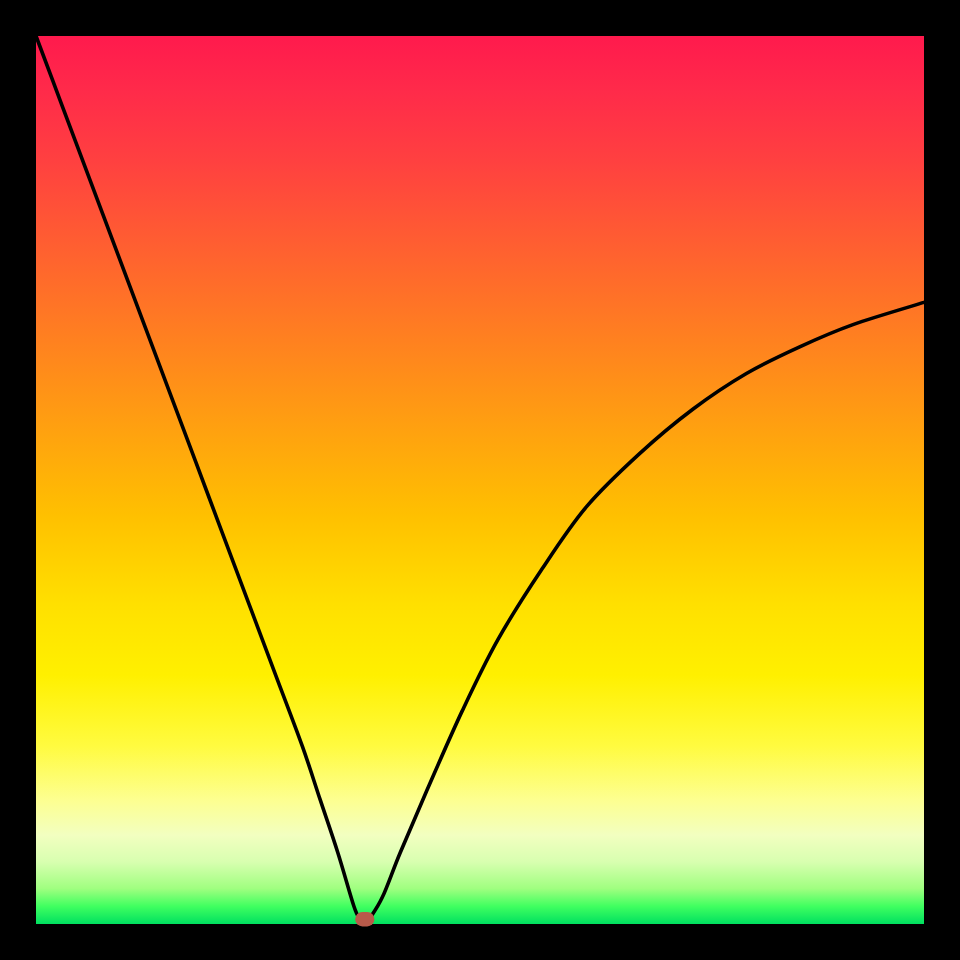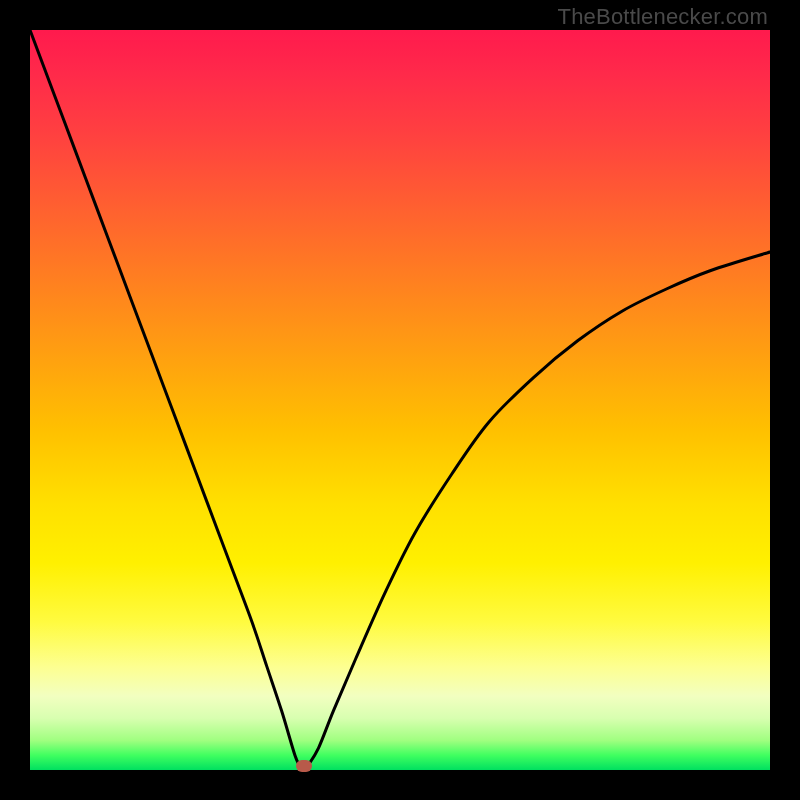--- a/index.html
+++ b/index.html
@@ -66,21 +66,20 @@
     height: 12px;
     background: #b85a4a;
     border-radius: 6px;
     transform: translate(-50%, -50%);
   }
 </style>
 </head>
 <body>
 
 <div class="frame">
-  <div class="watermark">TheBottlenecker.com</div>
 
   <div class="plot-area">
     <svg class="curve" viewBox="0 0 740 740" preserveAspectRatio="none">
       <path id="curve-left" fill="none" stroke="#000" stroke-width="3" stroke-linecap="round" stroke-linejoin="round" d="M 0.00 0.00 C 3.70 9.87, 14.80 39.47, 22.20 59.20 C 29.60 78.93, 37.00 98.67, 44.40 118.40 C 51.80 138.13, 59.20 157.87, 66.60 177.60 C 74.00 197.33, 81.40 217.07, 88.80 236.80 C 96.20 256.53, 103.60 276.27, 111.00 296.00 C 118.40 315.73, 125.80 335.47, 133.20 355.20 C 140.60 374.93, 148.00 394.67, 155.40 414.40 C 162.80 434.13, 170.20 453.87, 177.60 473.60 C 185.00 493.33, 192.40 513.07, 199.80 532.80 C 207.20 552.53, 215.83 574.73, 222.00 592.00 C 228.17 609.27, 231.87 621.60, 236.80 636.40 C 241.73 651.20, 246.91 666.00, 251.60 680.80 C 256.29 695.60, 261.84 715.95, 264.92 725.20 C 268.00 734.45, 269.24 734.45, 270.10 736.30"></path>
       <path id="curve-right" fill="none" stroke="#000" stroke-width="3" stroke-linecap="round" stroke-linejoin="round" d="M 277.50 736.30 C 279.35 733.22, 284.28 727.05, 288.60 717.80 C 292.92 708.55, 297.23 695.60, 303.40 680.80 C 309.57 666.00, 316.97 648.73, 325.60 629.00 C 334.23 609.27, 345.33 583.37, 355.20 562.40 C 365.07 541.43, 373.70 522.93, 384.80 503.20 C 395.90 483.47, 409.47 462.50, 421.80 444.00 C 434.13 425.50, 445.23 408.23, 458.80 392.20 C 472.37 376.17, 488.40 361.37, 503.20 347.80 C 518.00 334.23, 532.80 321.90, 547.60 310.80 C 562.40 299.70, 577.20 289.83, 592.00 281.20 C 606.80 272.57, 621.60 265.78, 636.40 259.00 C 651.20 252.22, 663.53 246.67, 680.80 240.50 C 698.07 234.33, 730.13 225.08, 740.00 222.00"></path>
     </svg>
     <div id="marker" class="marker" style="left: 273.8px; top: 736.3px; background: rgb(184, 90, 74);"></div>
   </div>
 </div>
 

